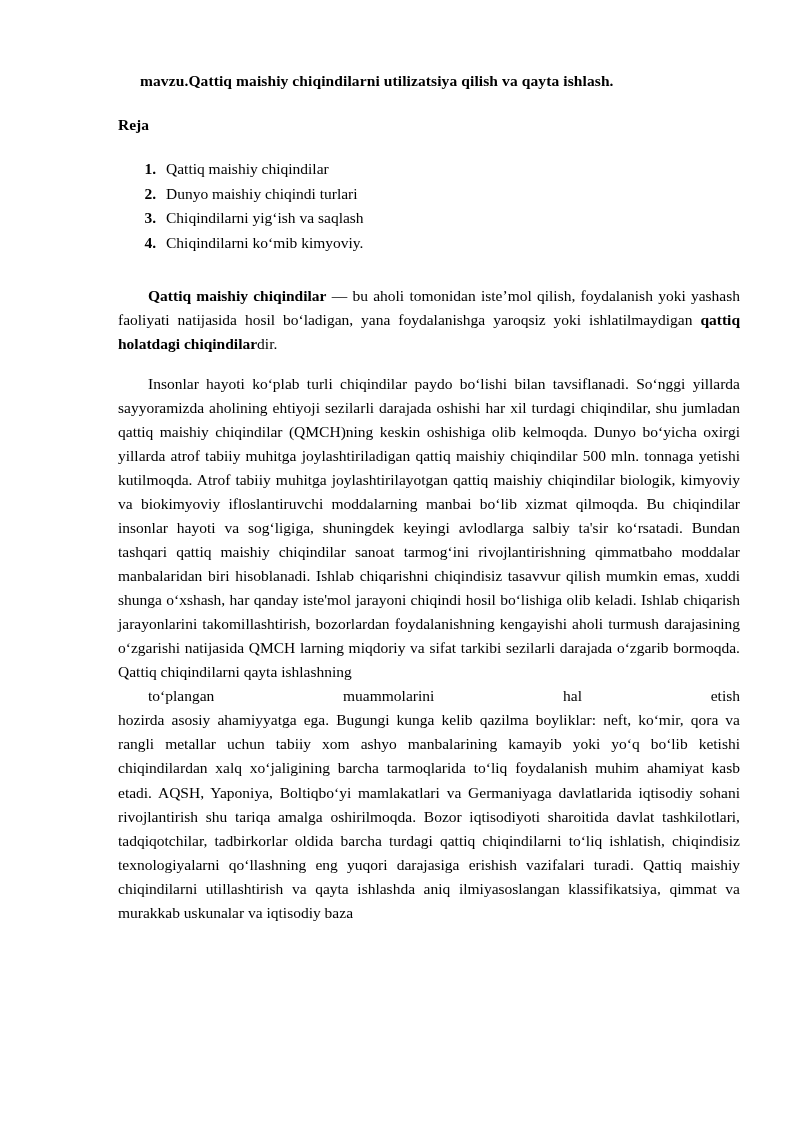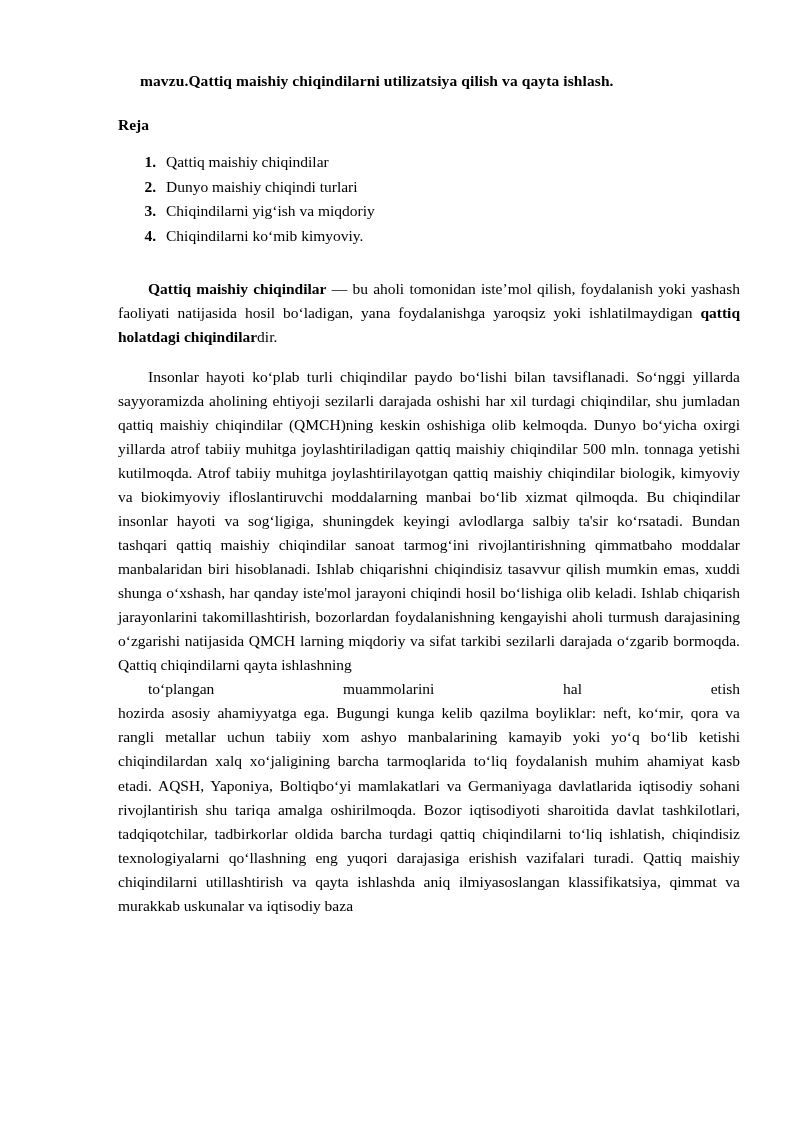--- a/index.html
+++ b/index.html
@@ -24,21 +24,21 @@
   .doc-title {
     font-weight: bold;
     font-size: 15.5px;
     text-align: left;
     margin: 0 0 26px 22px;
     letter-spacing: 0.1px;
   }
   .section-heading {
     font-weight: bold;
     font-size: 15.5px;
-    margin: 0 0 16px 0;
+    margin: 0 0 23px 0;
   }
   ol.reja-list {
     margin: 0 0 0 0;
     padding-left: 42px;
     font-size: 15.5px;
     line-height: 1.52;
   }
   ol.reja-list li {
     padding-left: 6px;
     margin-bottom: 1px;
@@ -71,21 +71,21 @@
 
 <div class="page">
 
   <div class="doc-title">mavzu.Qattiq maishiy chiqindilarni utilizatsiya qilish va qayta ishlash.</div>
 
   <div class="section-heading">Reja</div>
 
   <ol class="reja-list">
     <li>Qattiq maishiy chiqindilar</li>
     <li>Dunyo maishiy chiqindi turlari</li>
-    <li>Chiqindilarni yig‘ish va miqdoriy</li>
+    <li>Chiqindilarni yig‘ish va saqlash</li>
     <li>Chiqindilarni ko‘mib kimyoviy.</li>
   </ol>
 
   <div class="body-block">
 
     <p class="para lead"><span class="b">Qattiq maishiy chiqindilar</span><span> — </span><span>bu aholi tomonidan iste’mol qilish, foydalanish yoki yashash faoliyati natijasida hosil bo‘ladigan, yana foydalanishga yaroqsiz yoki ishlatilmaydigan </span><span class="b">qattiq holatdagi chiqindilar</span><span>dir.</span></p>
 
     <p class="para"><span>Insonlar hayoti ko‘plab turli chiqindilar paydo bo‘lishi bilan tavsiflanadi. So‘nggi yillarda sayyoramizda aholining ehtiyoji sezilarli darajada oshishi har xil turdagi chiqindilar, shu jumladan qattiq maishiy chiqindilar (QMCH)ning keskin oshishiga olib kelmoqda. Dunyo bo‘yicha oxirgi yillarda atrof tabiiy muhitga joylashtiriladigan qattiq maishiy chiqindilar 500 mln. tonnaga yetishi kutilmoqda. Atrof tabiiy muhitga joylashtirilayotgan qattiq maishiy chiqindilar biologik, kimyoviy va biokimyoviy ifloslantiruvchi moddalarning manbai bo‘lib xizmat qilmoqda. Bu chiqindilar insonlar hayoti va sog‘ligiga, shuningdek keyingi avlodlarga salbiy ta'sir ko‘rsatadi. Bundan tashqari qattiq maishiy chiqindilar sanoat tarmog‘ini rivojlantirishning qimmatbaho moddalar manbalaridan biri hisoblanadi. Ishlab chiqarishni chiqindisiz tasavvur qilish mumkin emas, xuddi shunga o‘xshash, har qanday iste'mol jarayoni chiqindi hosil bo‘lishiga olib keladi. Ishlab chiqarish jarayonlarini takomillashtirish, bozorlardan foydalanishning kengayishi aholi turmush darajasining o‘zgarishi natijasida QMCH larning miqdoriy va sifat tarkibi sezilarli darajada o‘zgarib bormoqda. Qattiq chiqindilarni qayta ishlashning</span> <span class="spaced-line" style="text-align: justify; text-align-last: justify;">to‘plangan muammolarini hal etish</span><span>hozirda asosiy ahamiyyatga ega. Bugungi kunga kelib qazilma boyliklar: neft, ko‘mir, qora va rangli metallar uchun tabiiy xom ashyo manbalarining kamayib yoki yo‘q bo‘lib ketishi chiqindilardan xalq xo‘jaligining barcha tarmoqlarida to‘liq foydalanish muhim ahamiyat kasb etadi. AQSH, Yaponiya, Boltiqbo‘yi mamlakatlari va Germaniyaga davlatlarida iqtisodiy sohani rivojlantirish shu tariqa amalga oshirilmoqda. Bozor iqtisodiyoti sharoitida davlat tashkilotlari, tadqiqotchilar, tadbirkorlar oldida barcha turdagi qattiq chiqindilarni to‘liq ishlatish, chiqindisiz texnologiyalarni qo‘llashning eng yuqori darajasiga erishish vazifalari turadi. Qattiq maishiy chiqindilarni utillashtirish va qayta ishlashda aniq ilmiyasoslangan klassifikatsiya, qimmat va murakkab uskunalar va iqtisodiy baza</span></p>
 
   </div>

